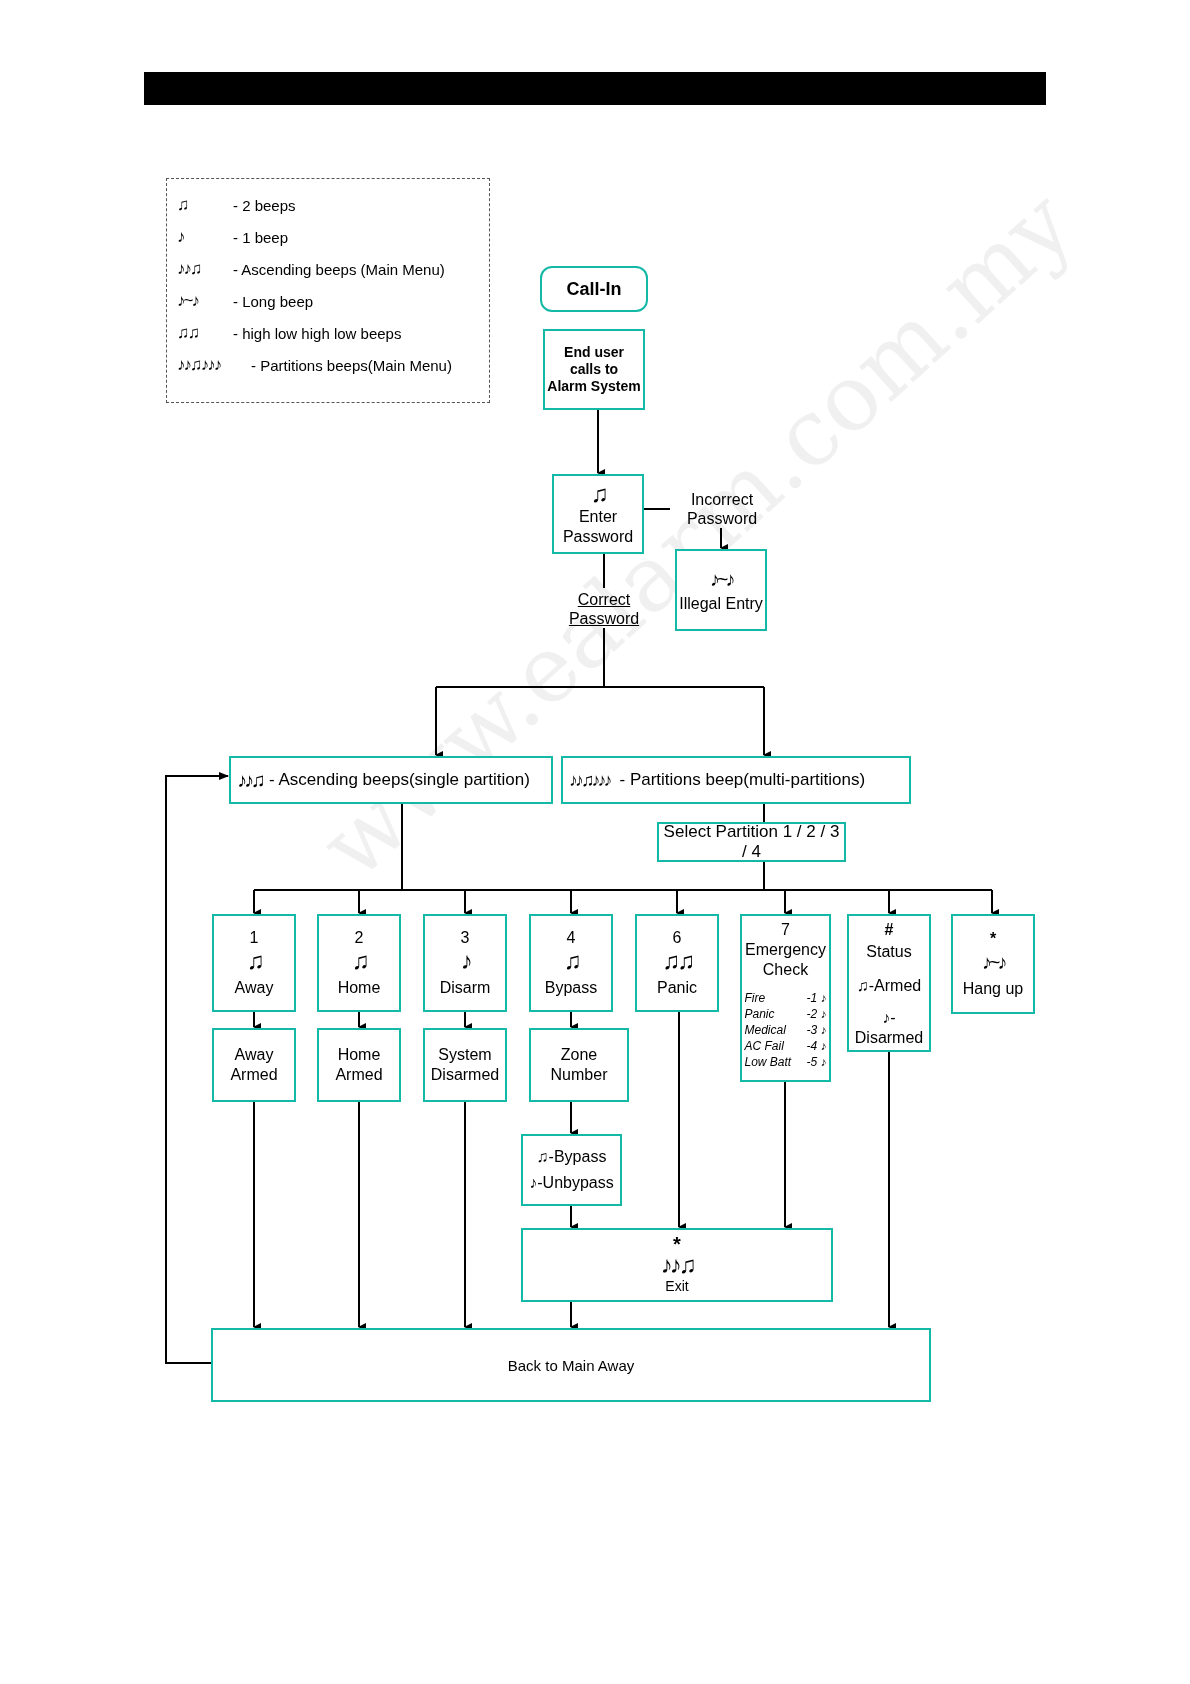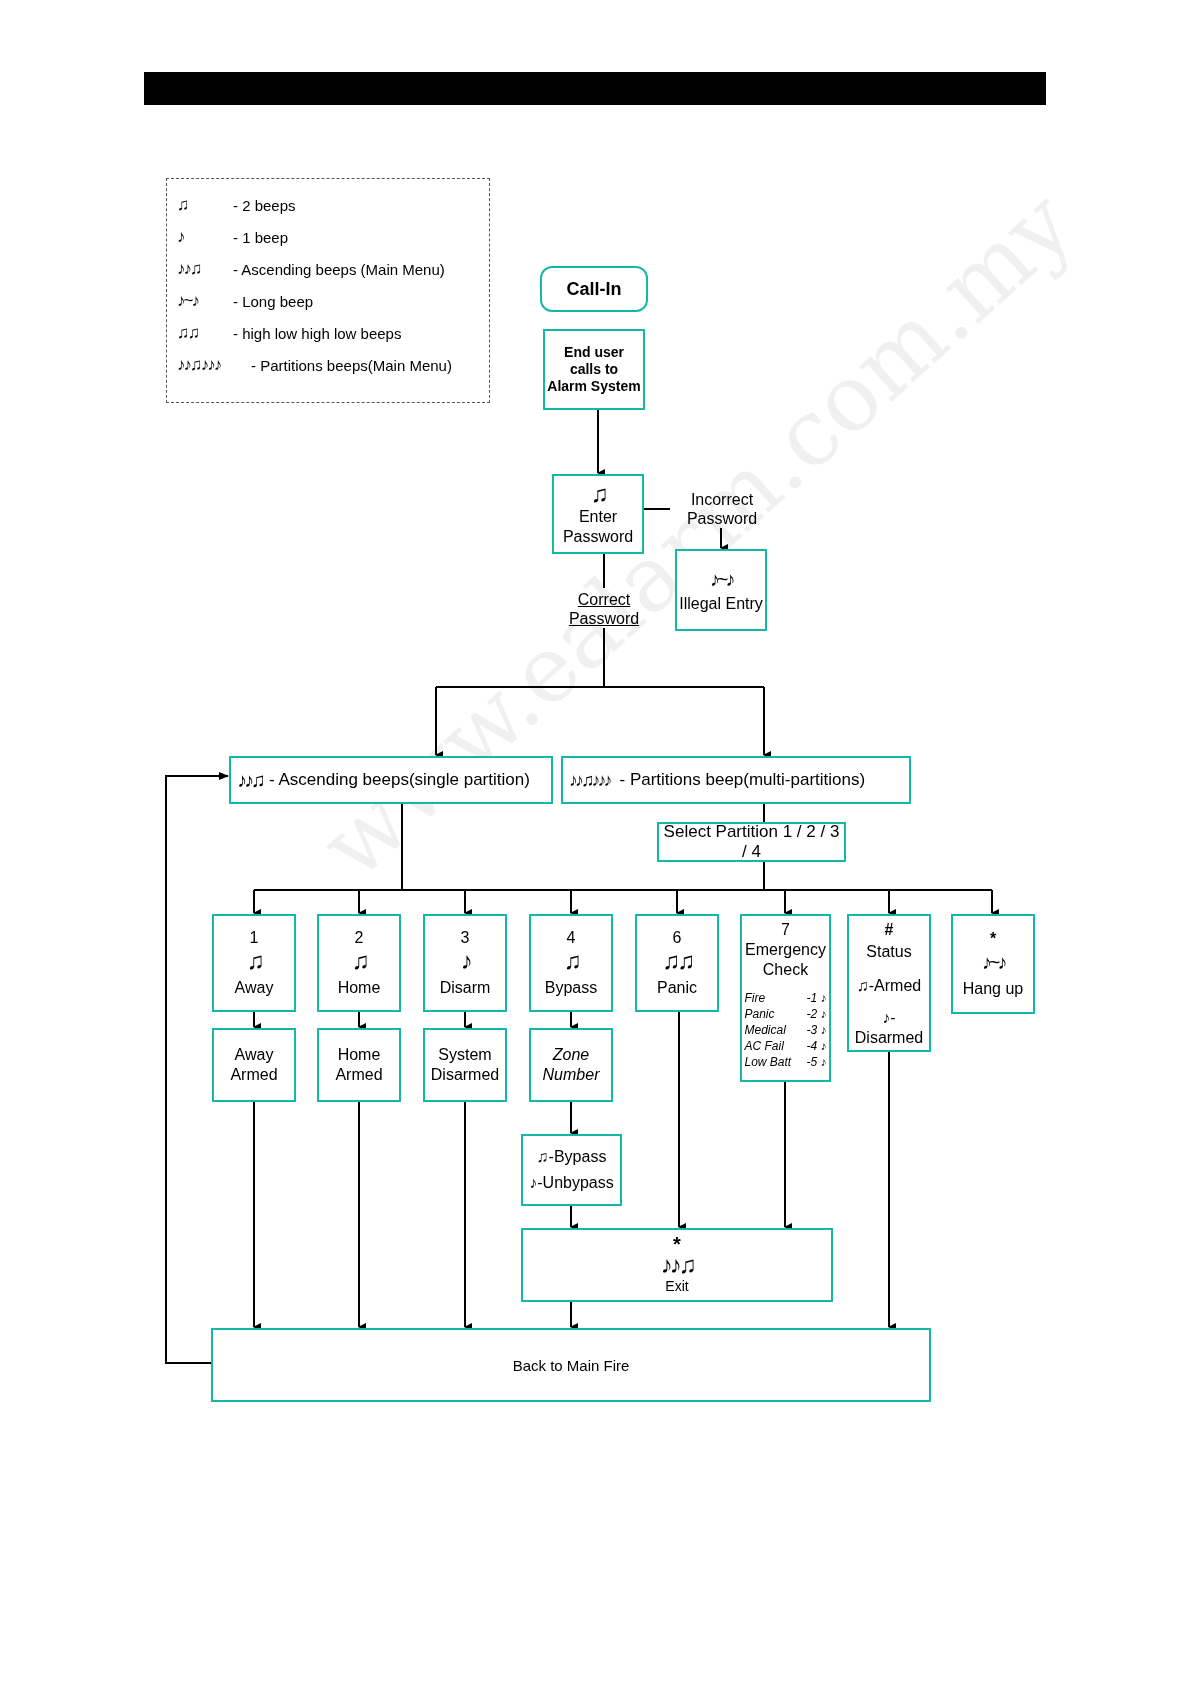--- a/index.html
+++ b/index.html
@@ -218,31 +218,31 @@
   <span class="t15">Armed</span>
 </div>
 <div class="box" style="left:317px;top:1028px;width:84px;height:74px;">
   <span class="t15">Home</span>
   <span class="t15">Armed</span>
 </div>
 <div class="box" style="left:423px;top:1028px;width:84px;height:74px;">
   <span class="t15">System</span>
   <span class="t15">Disarmed</span>
 </div>
-<div class="box" style="left:529px;top:1028px;width:84px;height:74px;font-style:italic;">
+<div class="box" style="left:529px;top:1028px;width:100px;height:74px;">
   <span class="t15">Zone</span>
   <span class="t15">Number</span>
 </div>
 
 <div class="box" style="left:521px;top:1134px;width:101px;height:72px;">
   <span class="t15">♫-Bypass</span>
   <span class="t15" style="margin-top:6px">♪-Unbypass</span>
 </div>
 
 <div class="box" style="left:521px;top:1228px;width:312px;height:74px;">
   <span class="bold" style="font-size:20px;line-height:16px">*</span>
   <span class="note">♪♪♫</span>
   <span class="t13">Exit</span>
 </div>
 
 <div class="box" style="left:211px;top:1328px;width:720px;height:74px;">
-  <span style="font-size:15px">Back to Main Fire</span>
+  <span style="font-size:15px">Back to Main Away</span>
 </div>
 
 </body></html>

